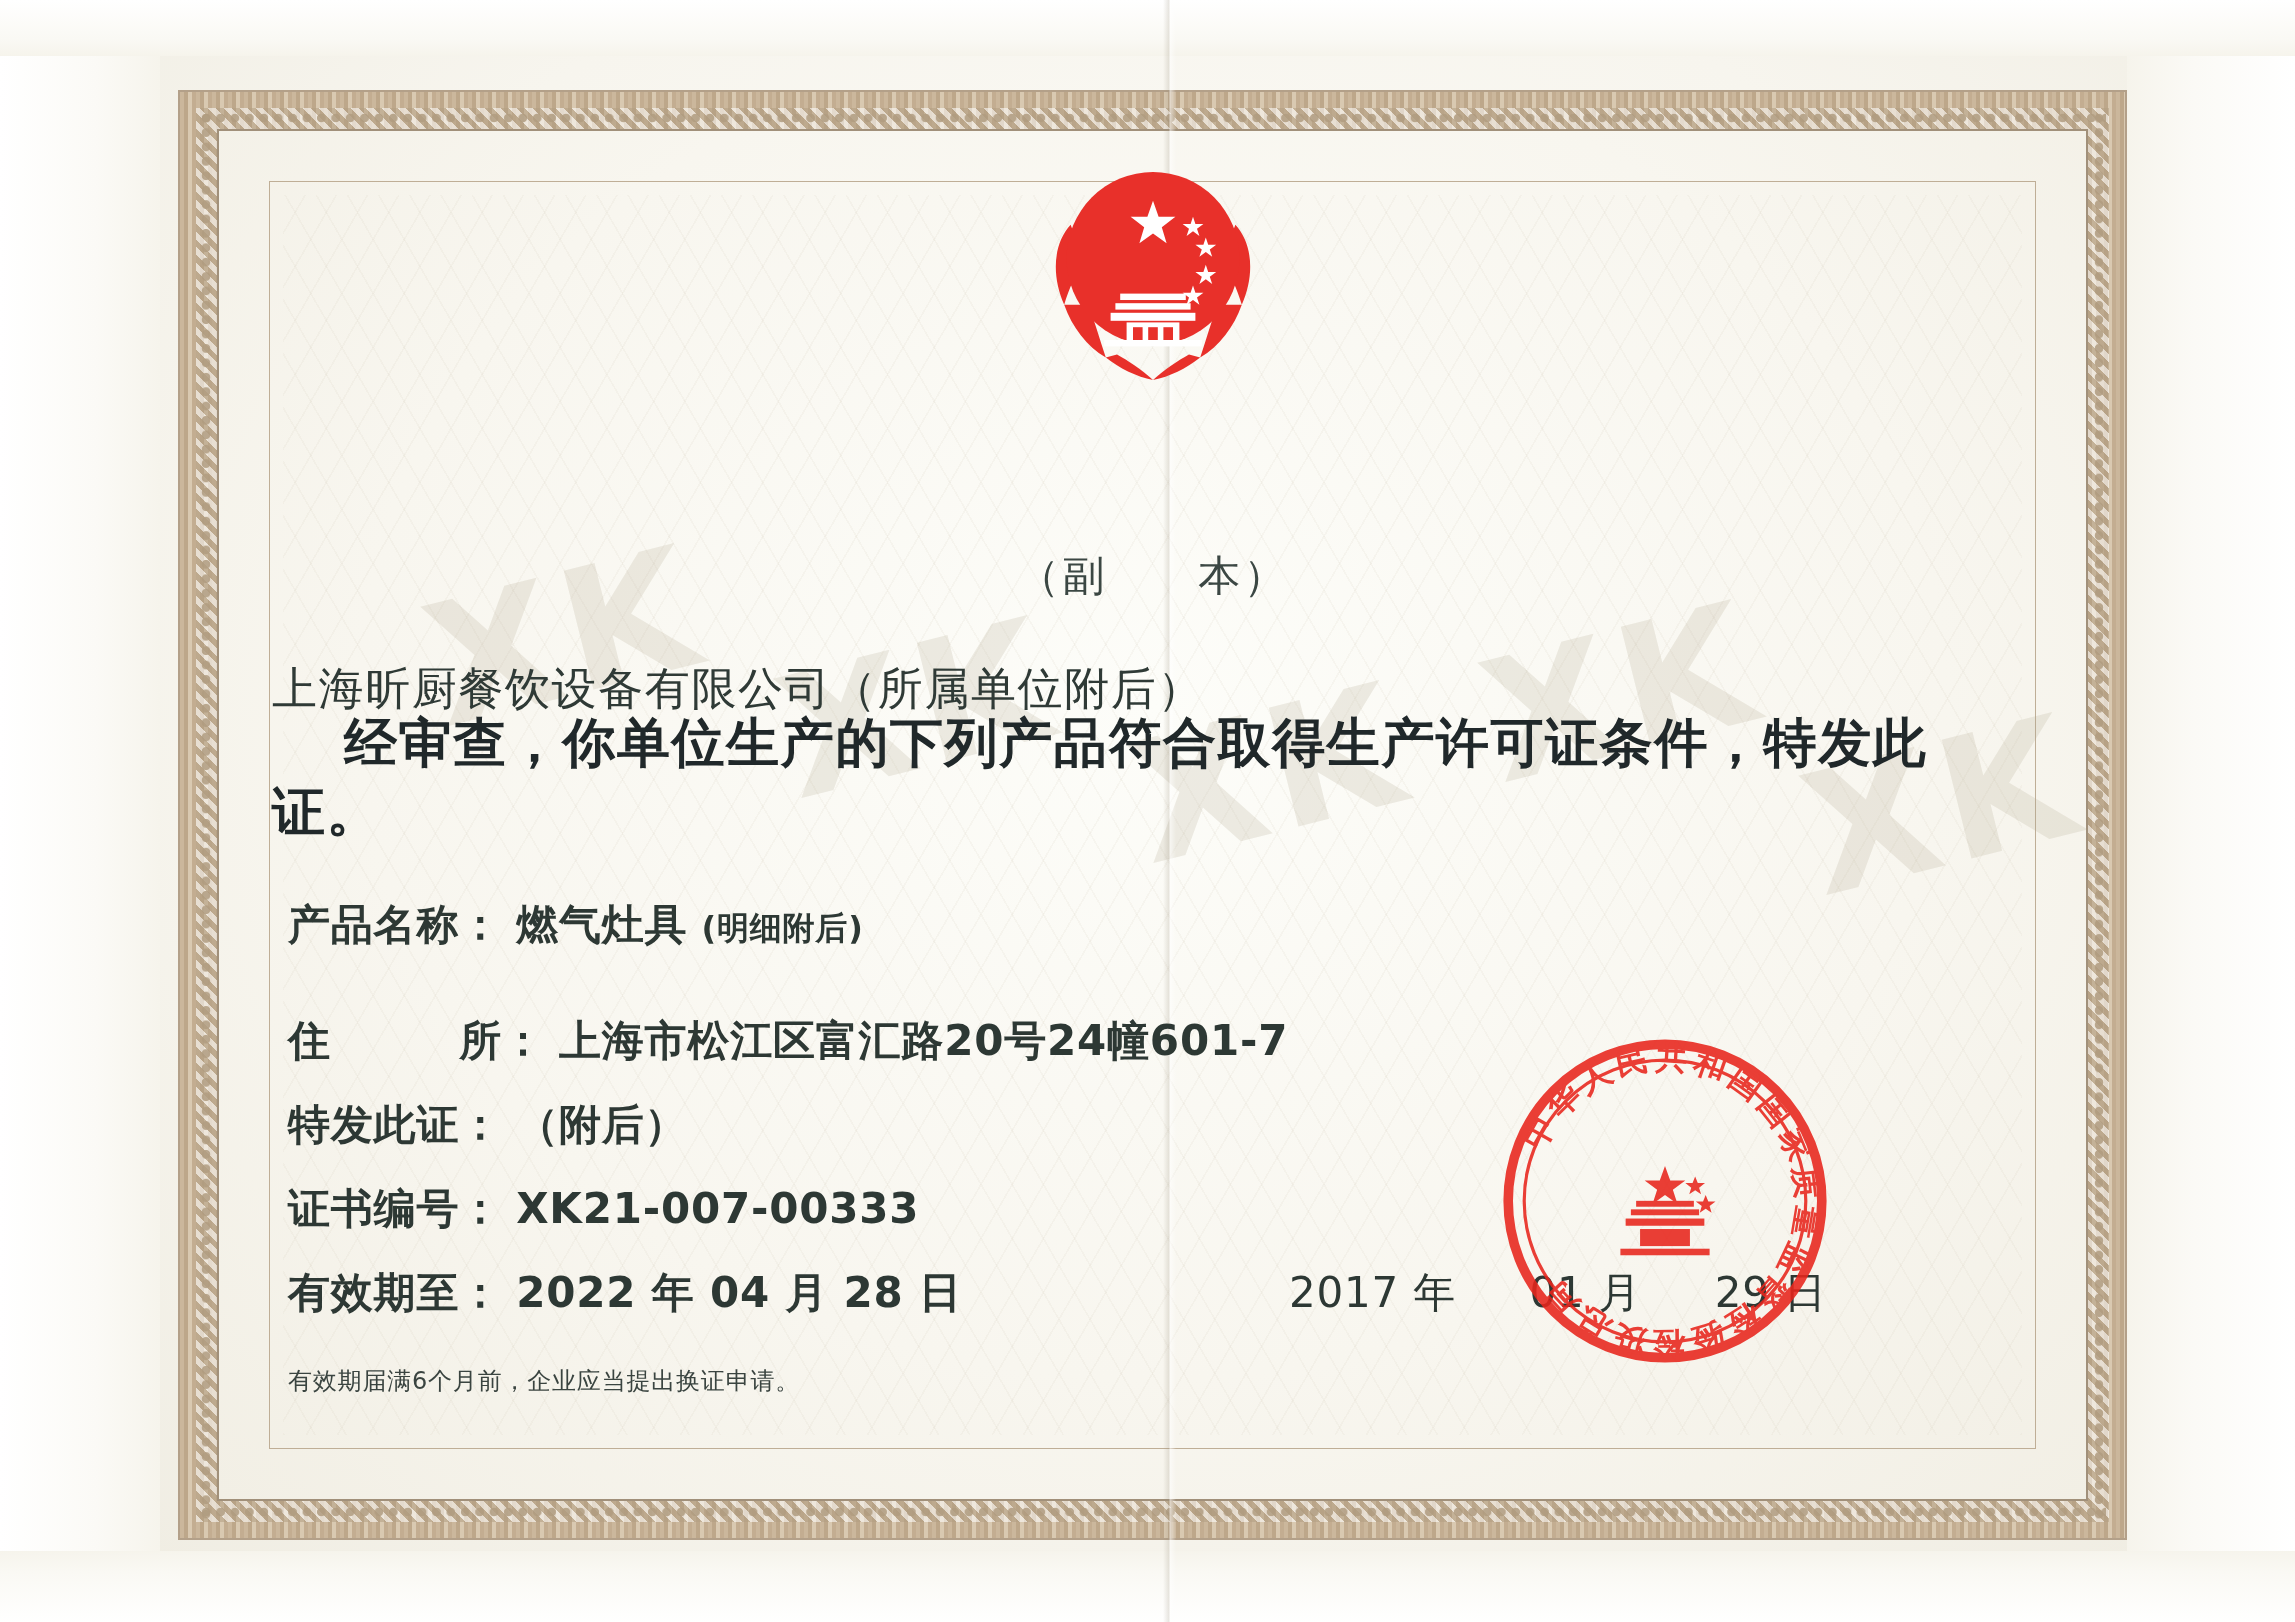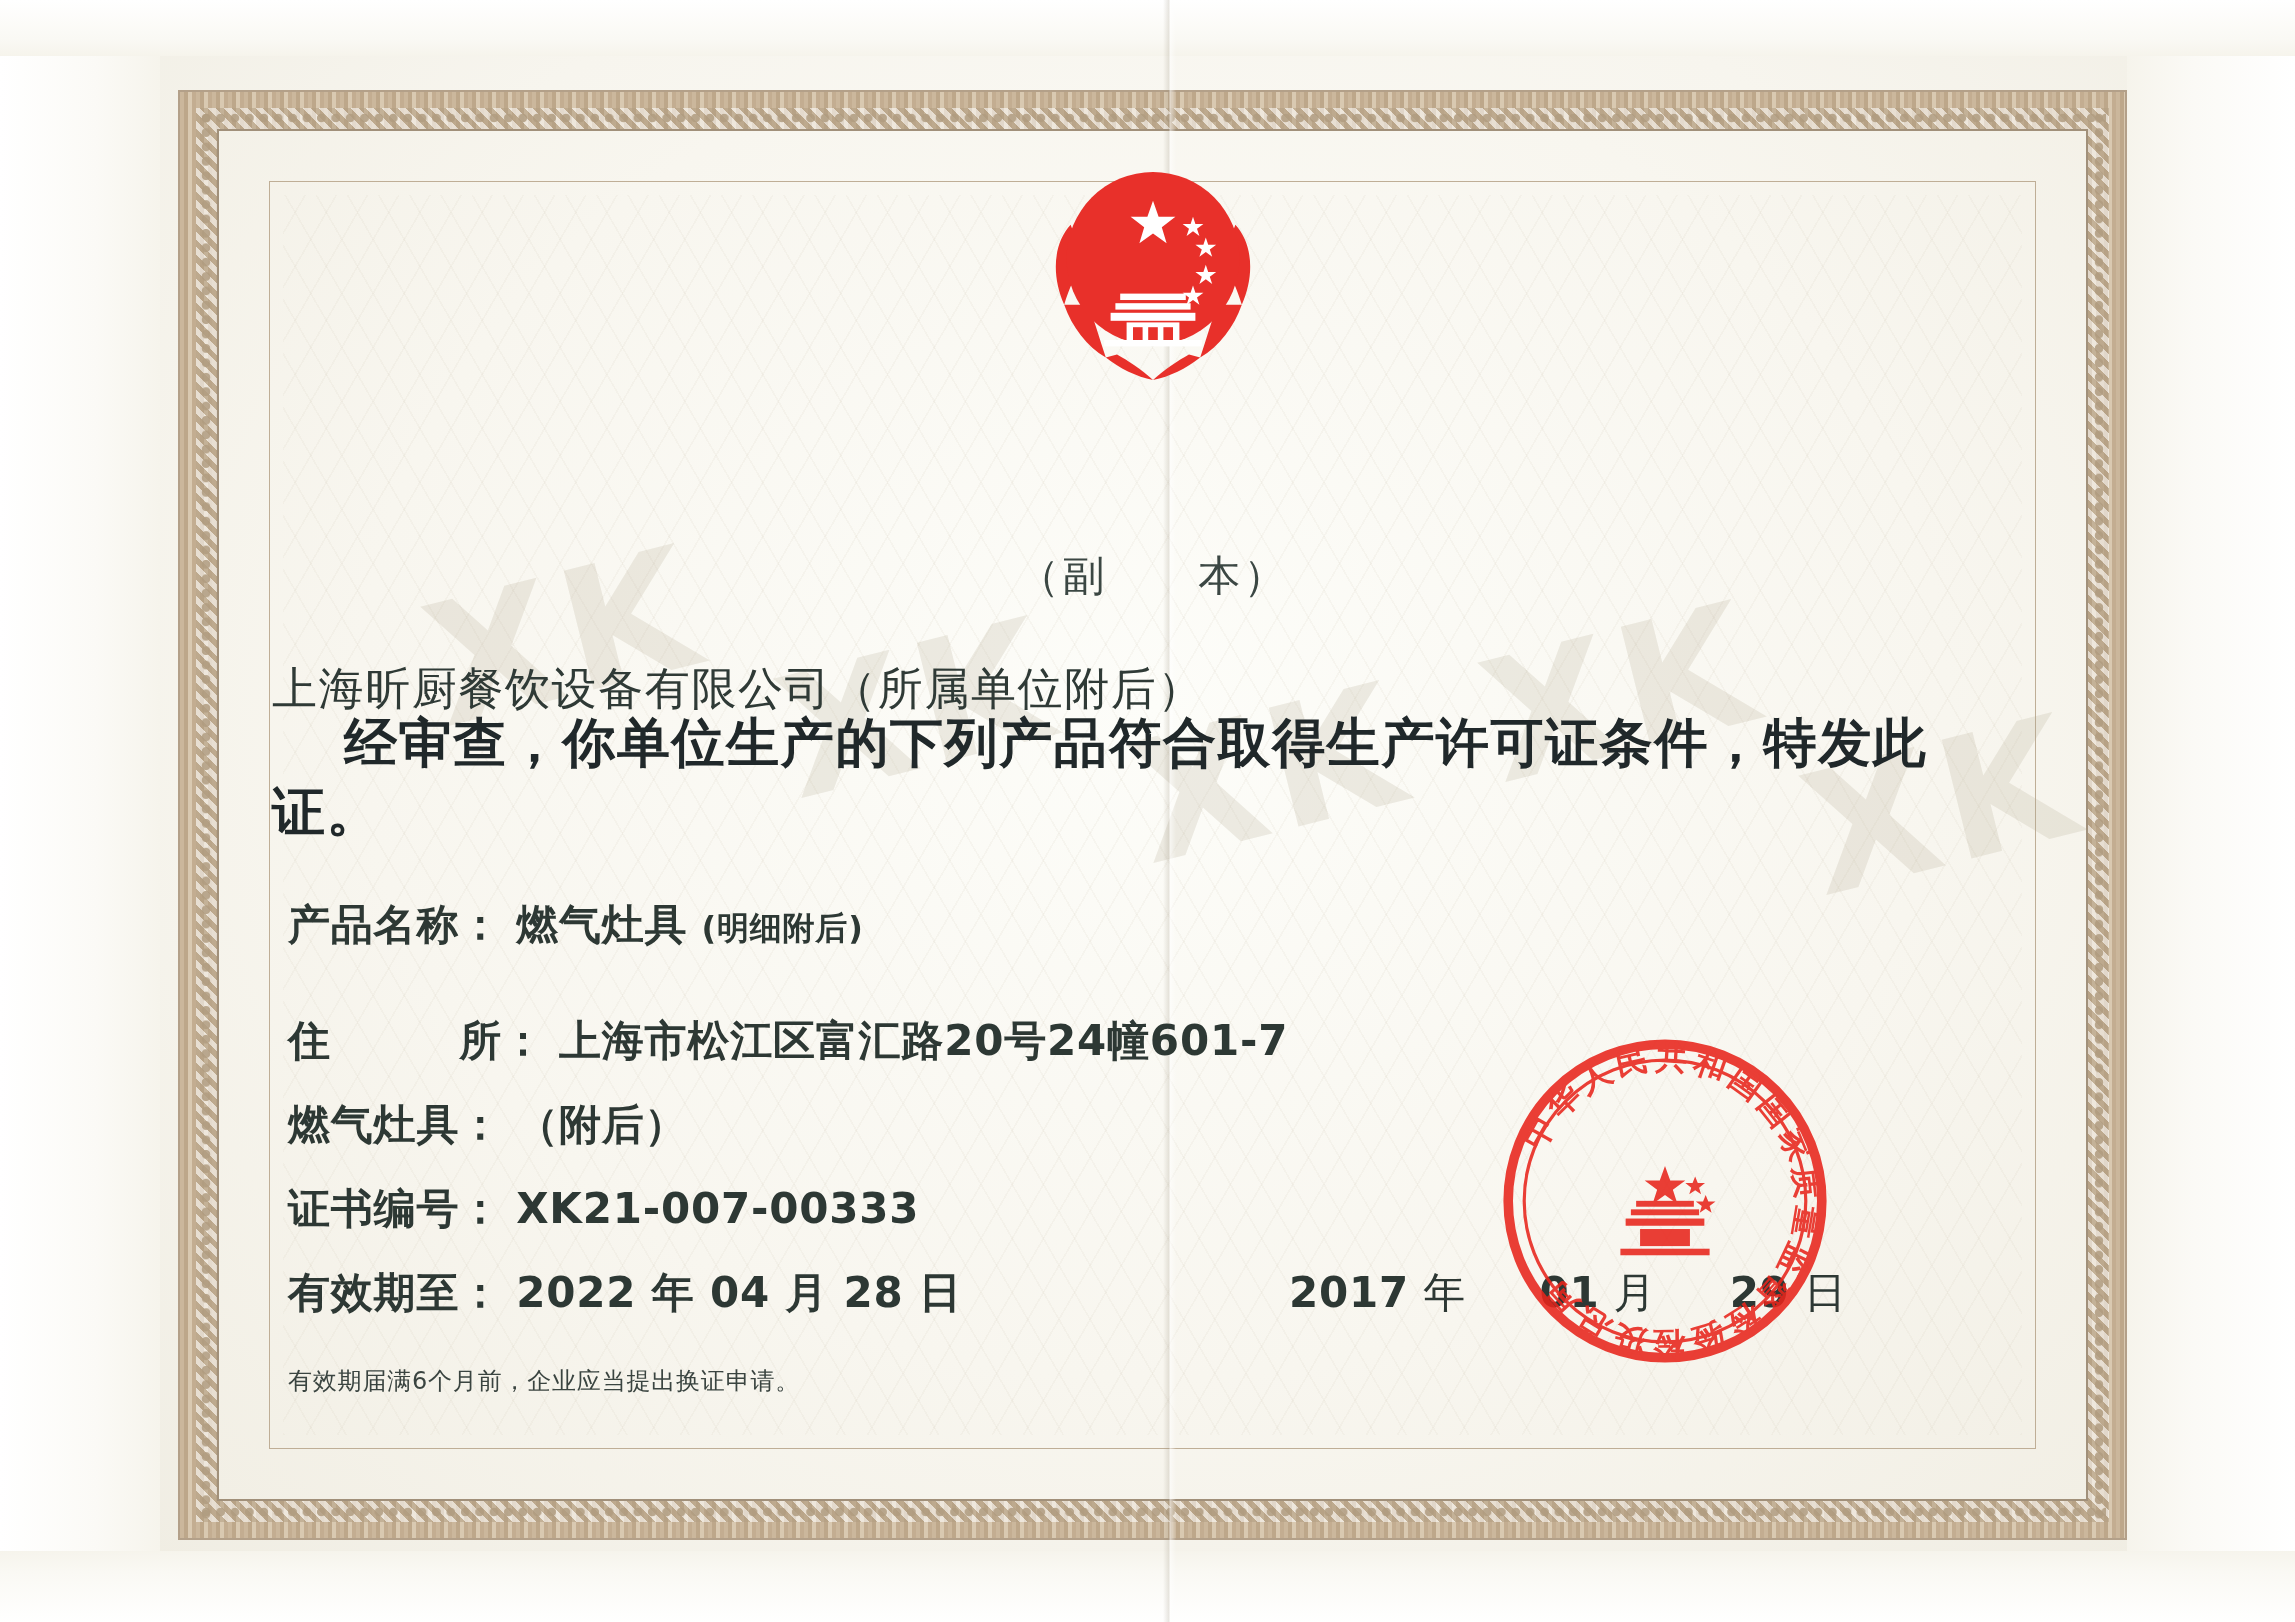--- a/index.html
+++ b/index.html
@@ -208,21 +208,21 @@
   .f-valid    { left: 48px;  top: 1117px; }
 
   .issue-date {
     position: absolute;
     left: 1049px; top: 1117px;
     font-size: 42px;
     color: #2d3834;
     white-space: nowrap;
     letter-spacing: 0.8px;
   }
-  .issue-date .n { font-weight: 700; }
+  .issue-date .n { font-weight: 400; }
   .issue-date .gap { display:inline-block; width: 45px; }
 
   .note {
     position: absolute;
     left: 48px; top: 1217px;
     font-size: 24px;
     color: #3a4440;
     letter-spacing: 0.8px;
   }
 
@@ -327,21 +327,21 @@
       <span class="val">燃气灶具</span>
       <span class="val-small">(明细附后)</span>
     </div>
 
     <div class="field f-address">
       <span class="lbl">住　　　所：</span>
       <span class="val">上海市松江区富汇路20号24幢601-7</span>
     </div>
 
     <div class="field f-factory">
-      <span class="lbl">燃气灶具：</span>
+      <span class="lbl">特发此证：</span>
       <span class="val">（附后）</span>
     </div>
 
     <div class="field f-certno">
       <span class="lbl">证书编号：</span>
       <span class="val">XK21-007-00333</span>
     </div>
 
     <div class="field f-valid">
       <span class="lbl">有效期至：</span>

